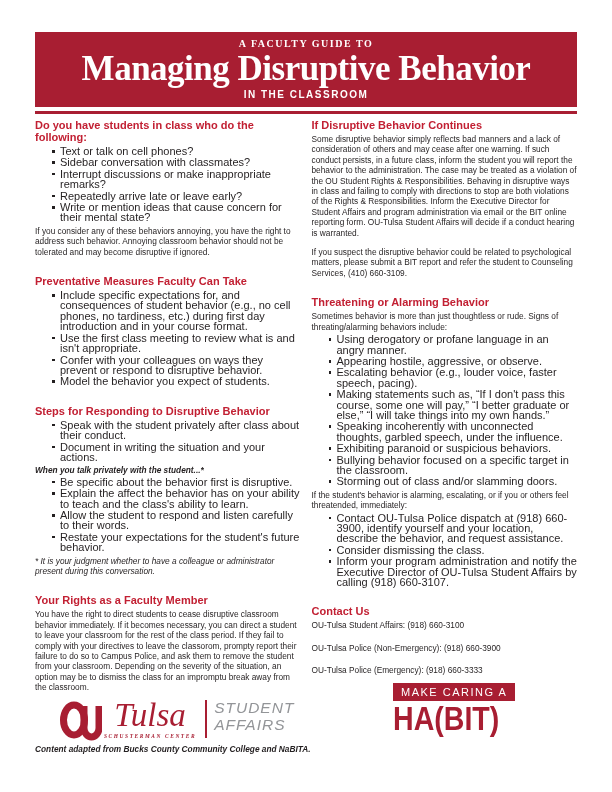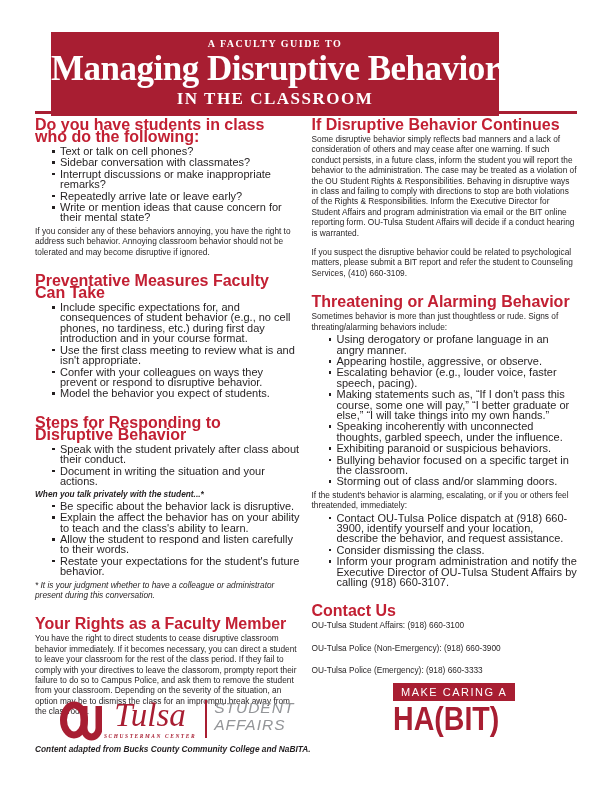--- a/index.html
+++ b/index.html
@@ -9,50 +9,50 @@
     font-family:"Liberation Sans", sans-serif;
     color:#231f20;
     position:relative;
     overflow:hidden;
     -webkit-font-smoothing:antialiased;
   }
   .page{position:absolute;inset:0;}
 
   
   .banner{
-    position:absolute;left:51px;top:32px;width:448px;
+    position:absolute;left:35px;top:32px;width:542px;
     background:#A81E32;color:#ffffff;text-align:center;
     padding:6px 0 7px 0;
   }
   .banner .kicker{
     font-family:"Liberation Serif", serif;
     font-weight:bold;font-size:10px;letter-spacing:1.5px;
   }
   .banner .title{
     font-family:"Liberation Serif", serif;
     font-weight:bold;font-size:35px;line-height:40px;letter-spacing:-0.5px;
     white-space:nowrap;
   }
   .banner .subtitle{
-    font-family:Liberation Serif, serif;
-    font-weight:bold;font-size:17px;letter-spacing:1.5px;
+    font-family:Liberation Sans, sans-serif;
+    font-weight:bold;font-size:10px;letter-spacing:1.5px;
   }
   .rule{
     position:absolute;left:35px;top:111px;width:542px;height:3px;
     background:#A81E32;
   }
 
   
   .content{
     position:absolute;left:35px;top:119px;width:542px;
     display:flex;gap:11px;
   }
   .col{width:266px;}
   h2{
-    color:#C22033;font-size:16px;font-weight:bold;
+    color:#C22033;font-size:11px;font-weight:bold;
     margin:18px 0 3px 0;line-height:12px;
   }
   .col .section:first-child h2{margin-top:0;}
   p{font-size:8.3px;line-height:10.4px;margin:0 0 2px 0;}
   p.gap{margin-bottom:9px;}
   ul{list-style:none;margin:1px 0 3px 0;padding:0 0 0 25px;}
   li{
     font-size:11px;line-height:10.4px;position:relative;margin:0 0 1px 0;
   }
   li::before{
@@ -140,21 +140,21 @@
       </div>
 
       <div class="section">
         <h2>Steps for Responding to Disruptive Behavior</h2>
         <ul>
           <li>Speak with the student privately after class about their conduct.</li>
           <li>Document in writing the situation and your actions.</li>
         </ul>
         <p class="italic-intro">When you talk privately with the student...*</p>
         <ul>
-          <li>Be specific about the behavior lack is disruptive.</li>
+          <li>Be specific about the behavior first is disruptive.</li>
           <li>Explain the affect the behavior has on your ability to teach and the class's ability to learn.</li>
           <li>Allow the student to respond and listen carefully to their words.</li>
           <li>Restate your expectations for the student's future behavior.</li>
         </ul>
         <p class="footnote">* It is your judgment whether to have a colleague or administrator present during this conversation.</p>
       </div>
 
       <div class="section">
         <h2>Your Rights as a Faculty Member</h2>
         <p>You have the right to direct students to cease disruptive classroom behavior immediately. If it becomes necessary, you can direct a student to leave your classroom for the rest of the class period. If they fail to comply with your directives to leave the classorom, prompty report their failure to do so to Campus Police, and ask them to remove the student from your classroom. Depending on the severity of the situation, an option may be to dismiss the class for an impromptu break away from the classroom.</p>

